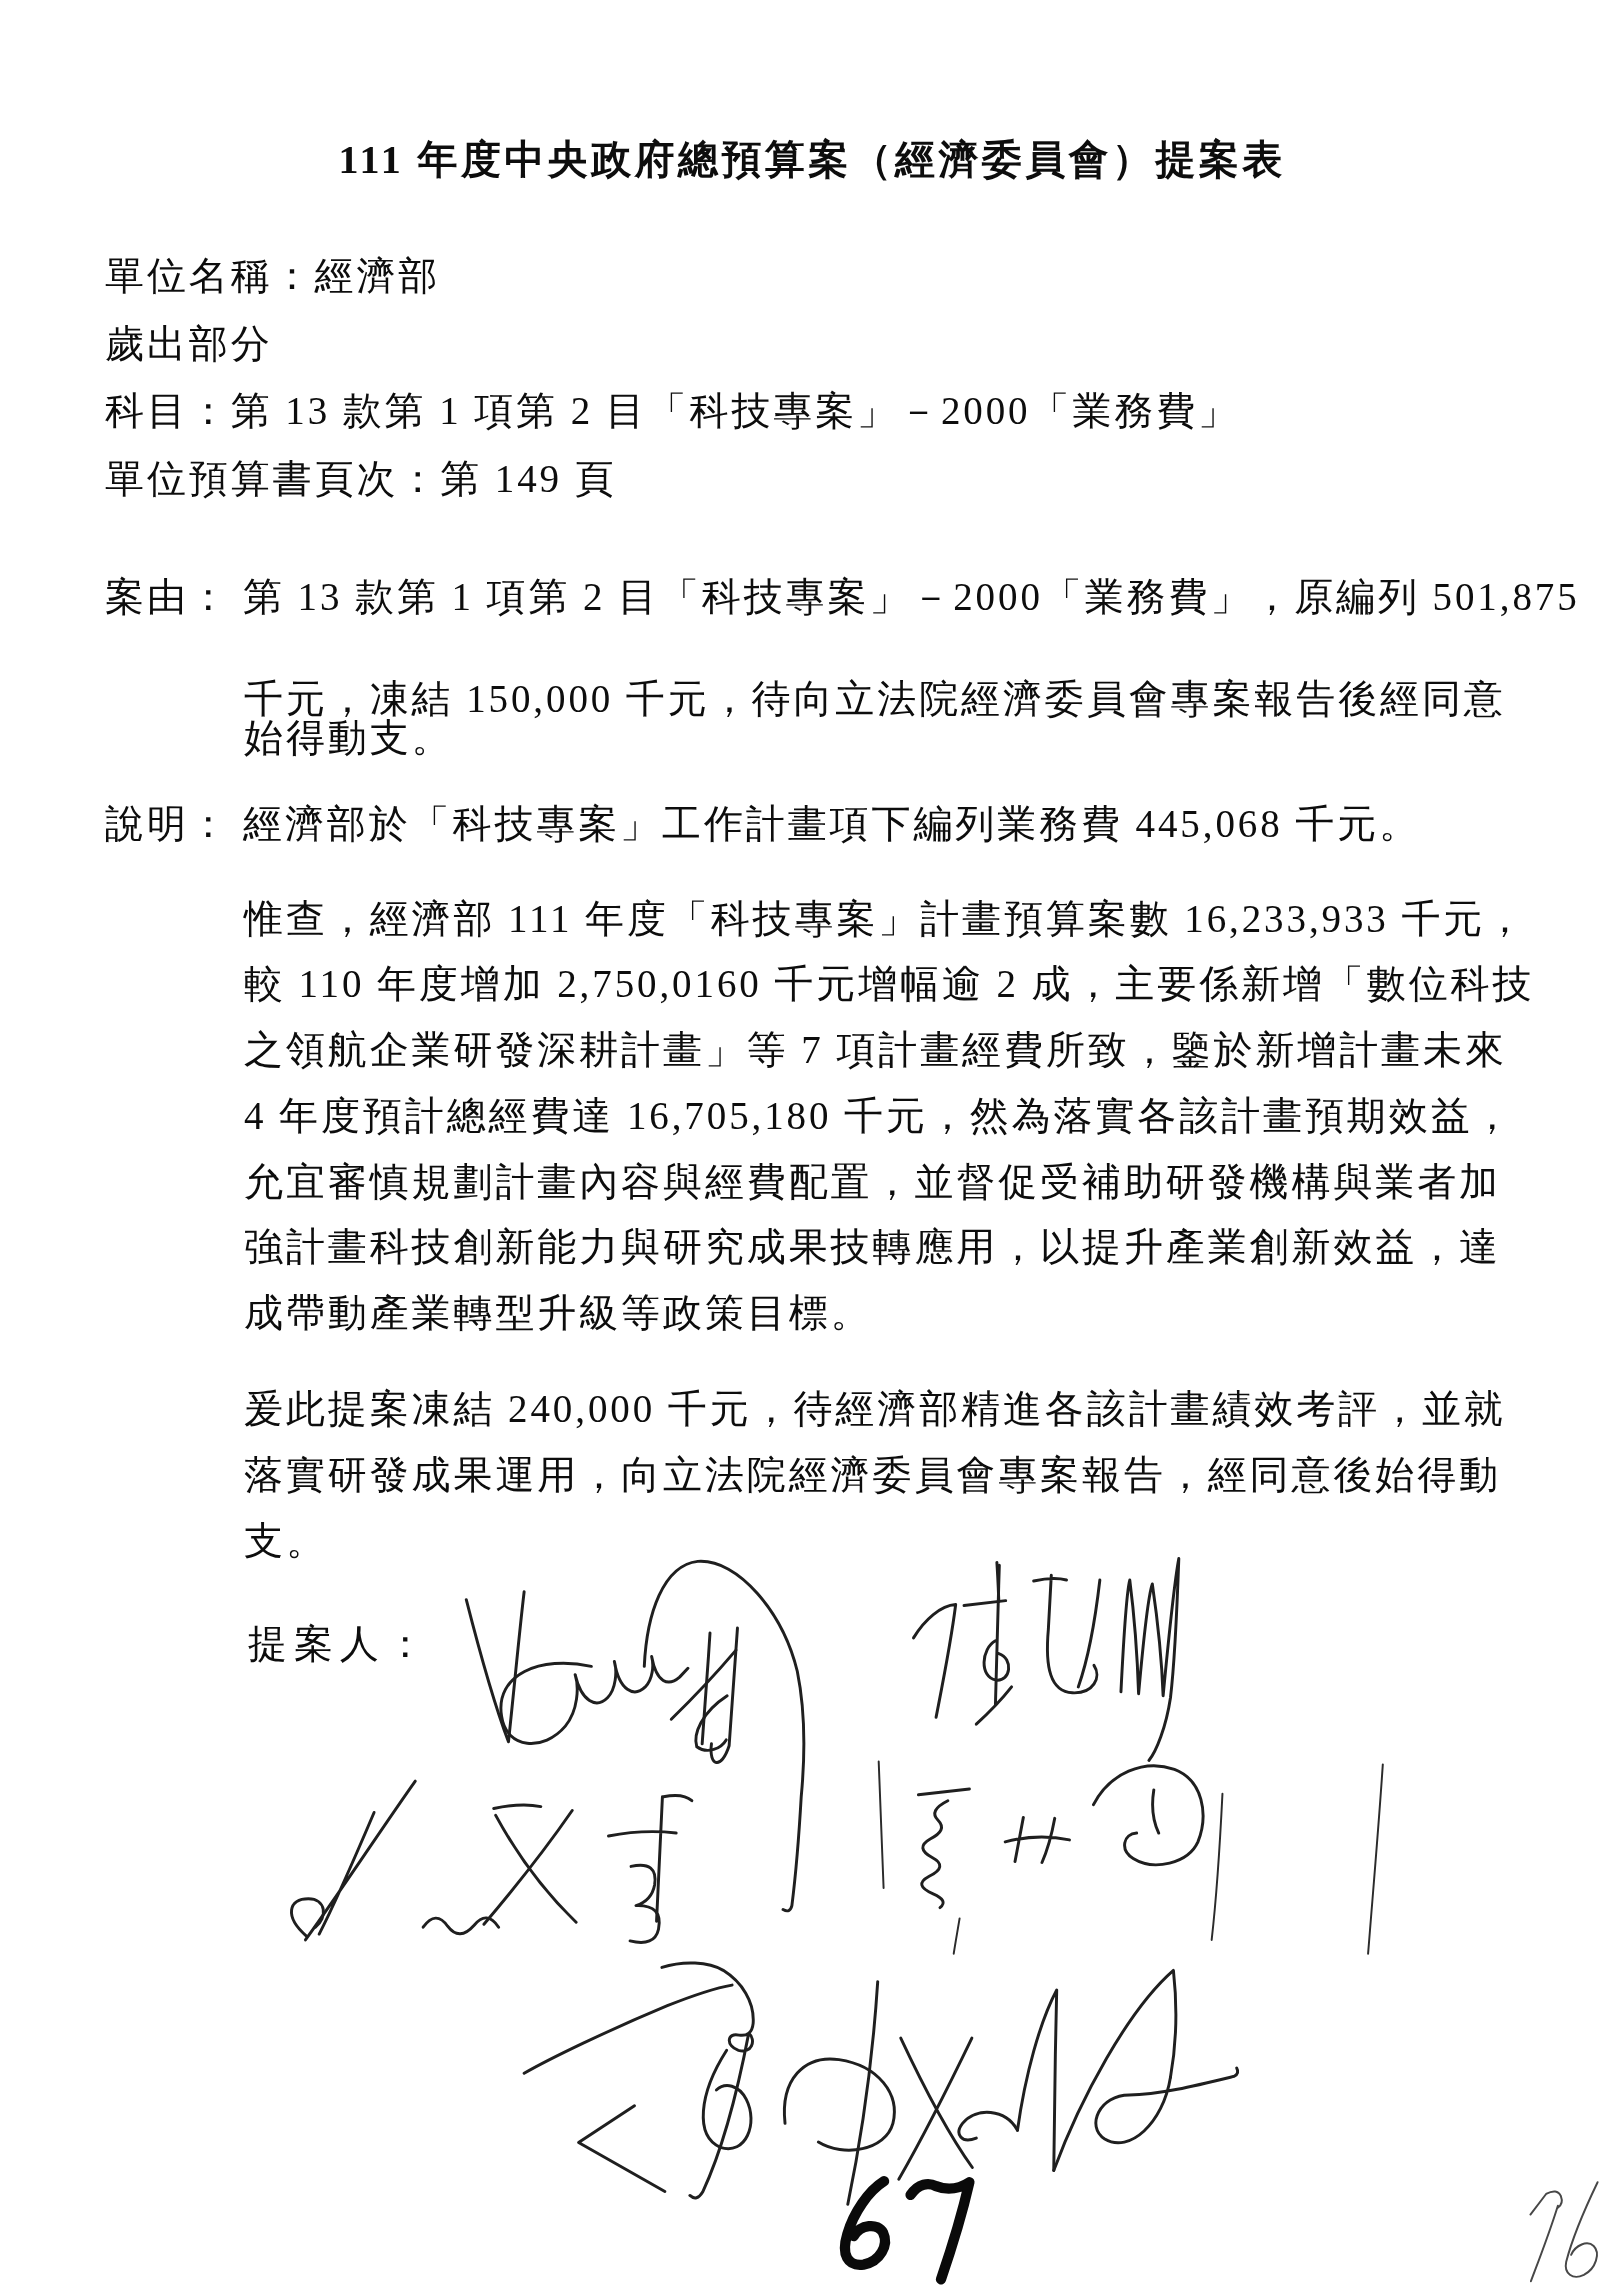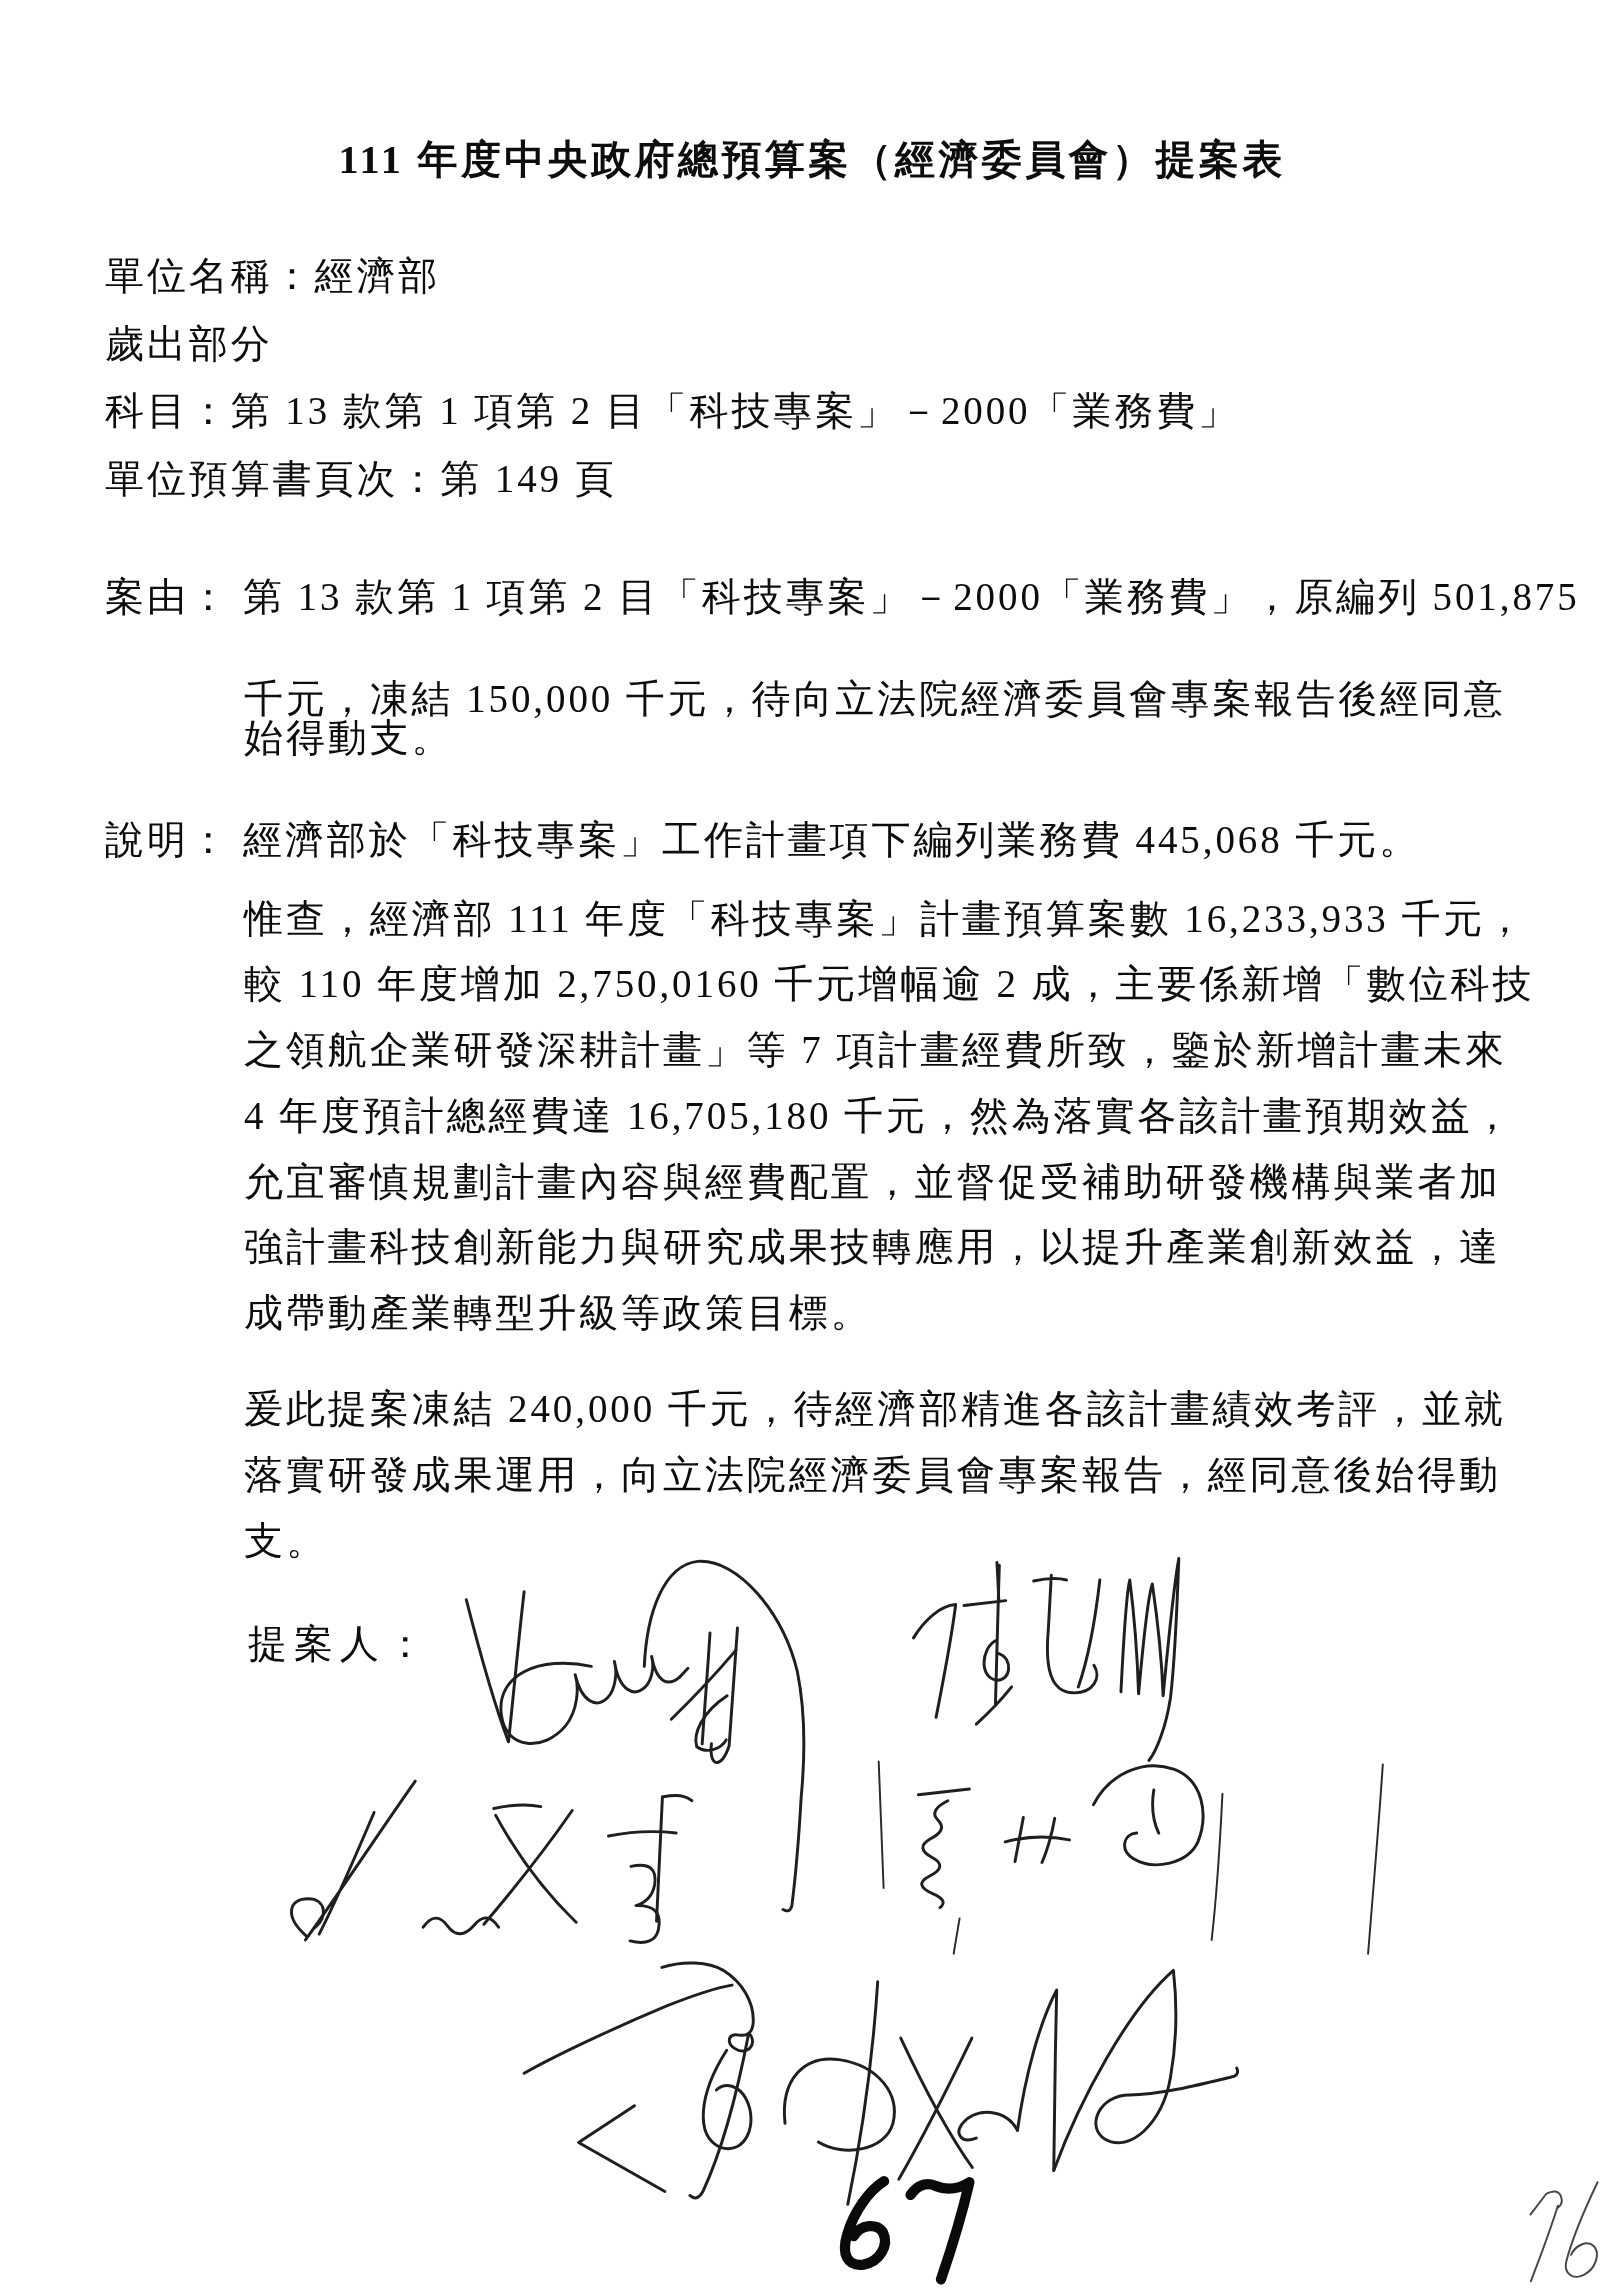--- a/index.html
+++ b/index.html
@@ -40,21 +40,21 @@
 
 <div class="line" style="left:105px; top:255px;">單位名稱：經濟部</div>
 <div class="line" style="left:105px; top:323px;">歲出部分</div>
 <div class="line" style="left:105px; top:390px;">科目：第 13 款第 1 項第 2 目「科技專案」－2000「業務費」</div>
 <div class="line" style="left:105px; top:458px;">單位預算書頁次：第 149 頁</div>
 
 <div class="line" style="left:105px; top:576px;"><span class="hang-label">案由：</span><span>第 13 款第 1 項第 2 目「科技專案」－2000「業務費」，原編列 501,875</span></div>
 <div class="line" style="left:244px; top:646px;margin-top:32px;">千元，凍結 150,000 千元，待向立法院經濟委員會專案報告後經同意</div>
 <div class="line" style="left:244px; top:717px;">始得動支。</div>
 
-<div class="line" style="left:105px; top:803px;margin-top:16px;"><span class="hang-label">說明：</span><span>經濟部於「科技專案」工作計畫項下編列業務費 445,068 千元。</span></div>
+<div class="line" style="left:105px; top:803px;"><span class="hang-label">說明：</span><span>經濟部於「科技專案」工作計畫項下編列業務費 445,068 千元。</span></div>
 
 <div class="line" style="left:244px; top:898px;">惟查，經濟部 111 年度「科技專案」計畫預算案數 16,233,933 千元，</div>
 <div class="line" style="left:244px; top:963px;">較 110 年度增加 2,750,0160 千元增幅逾 2 成，主要係新增「數位科技</div>
 <div class="line" style="left:244px; top:1029px;text-align:center;">之領航企業研發深耕計畫」等 7 項計畫經費所致，鑒於新增計畫未來</div>
 <div class="line" style="left:244px; top:1095px;">4 年度預計總經費達 16,705,180 千元，然為落實各該計畫預期效益，</div>
 <div class="line" style="left:244px; top:1161px;">允宜審慎規劃計畫內容與經費配置，並督促受補助研發機構與業者加</div>
 <div class="line" style="left:244px; top:1226px;">強計畫科技創新能力與研究成果技轉應用，以提升產業創新效益，達</div>
 <div class="line" style="left:244px; top:1292px;">成帶動產業轉型升級等政策目標。</div>
 
 <div class="line" style="left:244px; top:1388px;">爰此提案凍結 240,000 千元，待經濟部精進各該計畫績效考評，並就</div>

